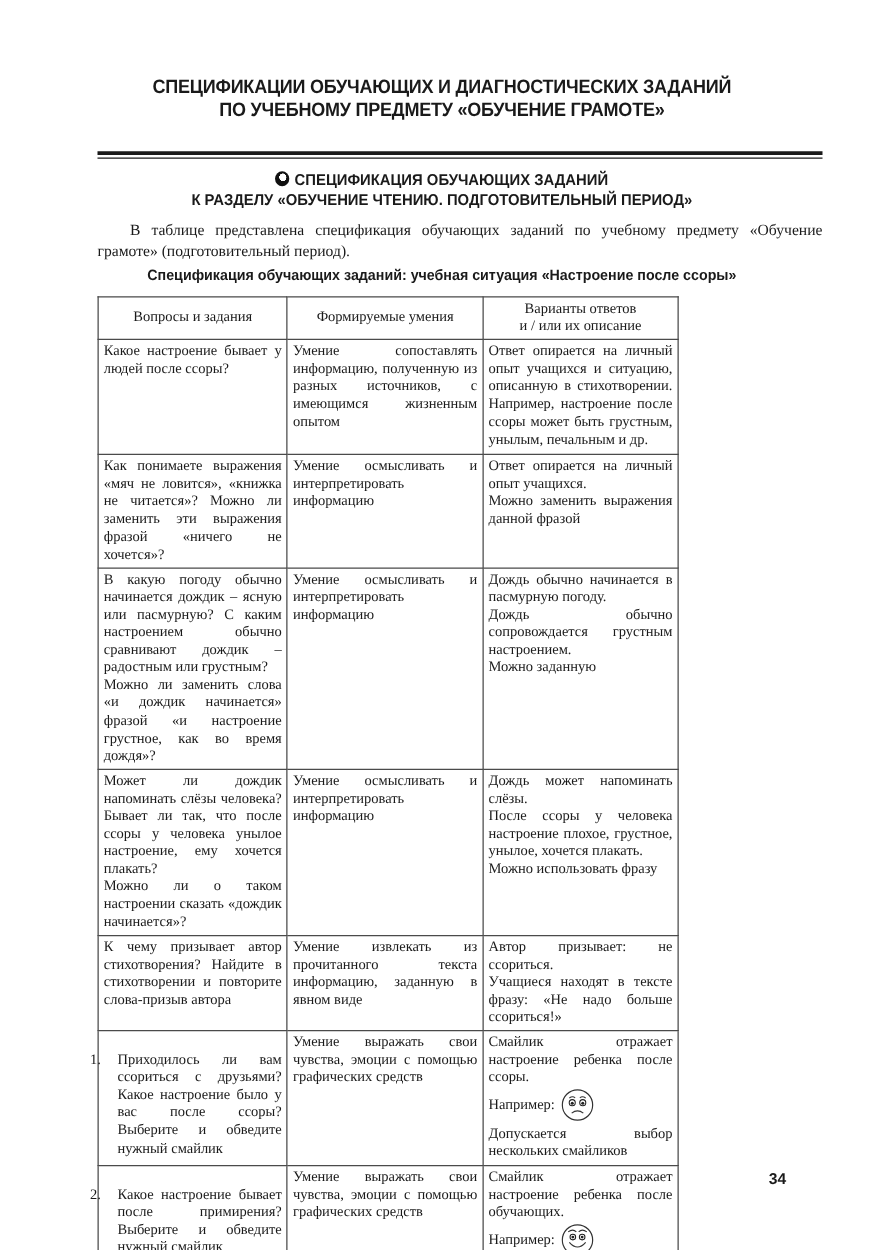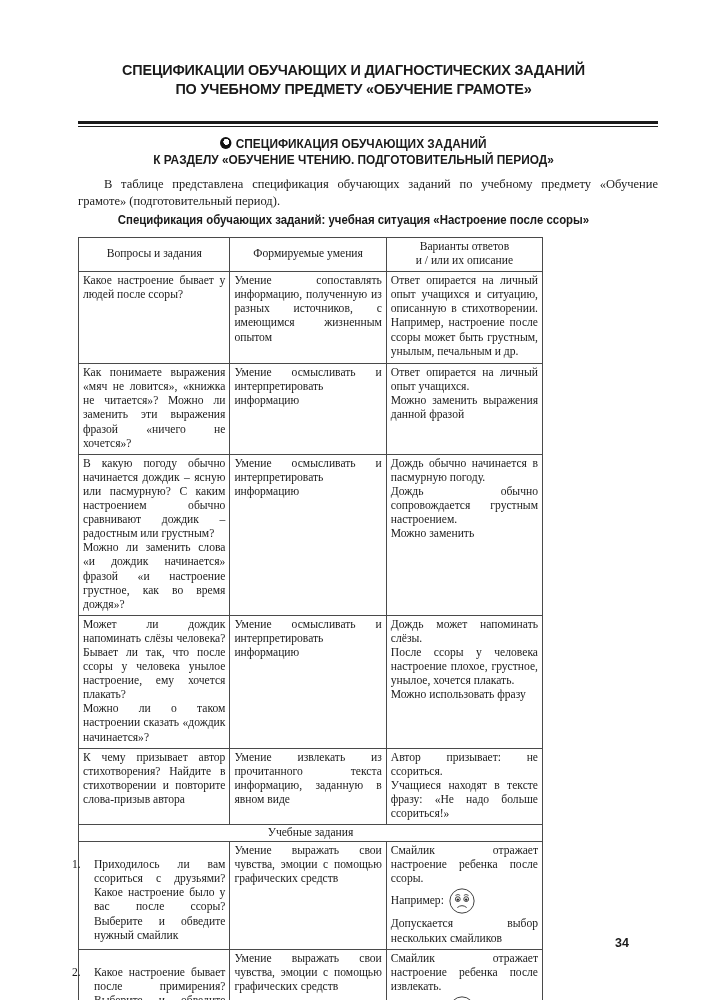--- a/index.html
+++ b/index.html
@@ -110,21 +110,21 @@
 
     <tr style="height:124px">
       <td>
         <span class="line">В какую погоду обычно начинается дождик – ясную или пасмурную? С каким настроением обычно сравнивают дождик – радостным или грустным?</span>
         <span class="line">Можно ли заменить слова «и дождик начинается» фразой «и настроение грустное, как во время дождя»?</span>
       </td>
       <td>Умение осмысливать и интерпретировать информацию</td>
       <td>
         <span class="line">Дождь обычно начинается в пасмурную погоду.</span>
         <span class="line">Дождь обычно сопровождается грустным настроением.</span>
-        <span class="line">Можно заменить</span>
+        <span class="line">Можно заданную</span>
       </td>
     </tr>
 
     <tr style="height:92px">
       <td>
         <span class="line">Может ли дождик напоминать слёзы человека? Бывает ли так, что после ссоры у человека унылое настроение, ему хочется плакать?</span>
         <span class="line">Можно ли о таком настроении сказать «дождик начинается»?</span>
       </td>
       <td>Умение осмысливать и интерпретировать информацию</td>
       <td>
@@ -136,23 +136,20 @@
 
     <tr style="height:60px">
       <td>К чему призывает автор стихотворения? Найдите в стихотворении и повторите слова-призыв автора</td>
       <td>Умение извлекать из прочитанного текста информацию, заданную в явном виде</td>
       <td>
         <span class="line">Автор призывает: не ссориться.</span>
         <span class="line">Учащиеся находят в тексте фразу: «Не надо больше ссориться!»</span>
       </td>
     </tr>
 
-    <tr>
-      <td colspan="3" class="section-row">Учебные задания</td>
-    </tr>
 
     <tr style="height:90px">
       <td>
         <span class="task-text"><span class="task-num">1.</span><span>Приходилось ли вам ссориться с друзьями? Какое настроение было у вас после ссоры? Выберите и обведите нужный смайлик</span></span>
       </td>
       <td>Умение выражать свои чувства, эмоции с помощью графических средств</td>
       <td>
         <span class="line">Смайлик отражает настроение ребенка после ссоры.</span>
         <span class="example">
           <span>Например:</span>
@@ -170,21 +167,21 @@
         <span class="line">Допускается выбор нескольких смайликов</span>
       </td>
     </tr>
 
     <tr style="height:92px">
       <td>
         <span class="task-text"><span class="task-num">2.</span><span>Какое настроение бывает после примирения? Выберите и обведите нужный смайлик</span></span>
       </td>
       <td>Умение выражать свои чувства, эмоции с помощью графических средств</td>
       <td>
-        <span class="line">Смайлик отражает настроение ребенка после извлекать.</span>
+        <span class="line">Смайлик отражает настроение ребенка после обучающих.</span>
         <span class="example">
           <span>Например:</span>
           <svg class="smiley" viewBox="0 0 30 30">
             <circle cx="15" cy="15" r="13" fill="#fff" stroke="#333" stroke-width="1"></circle>
             <path d="M7 8 Q11 5 14 8" fill="none" stroke="#333" stroke-width="0.9"></path>
             <path d="M16 8 Q19 5 23 8" fill="none" stroke="#333" stroke-width="0.9"></path>
             <circle cx="11" cy="12.5" r="2.4" fill="#fff" stroke="#222" stroke-width="0.9"></circle>
             <circle cx="19" cy="12.5" r="2.4" fill="#fff" stroke="#222" stroke-width="0.9"></circle>
             <circle cx="11" cy="12.5" r="1.2" fill="#222"></circle>
             <circle cx="19" cy="12.5" r="1.2" fill="#222"></circle>

